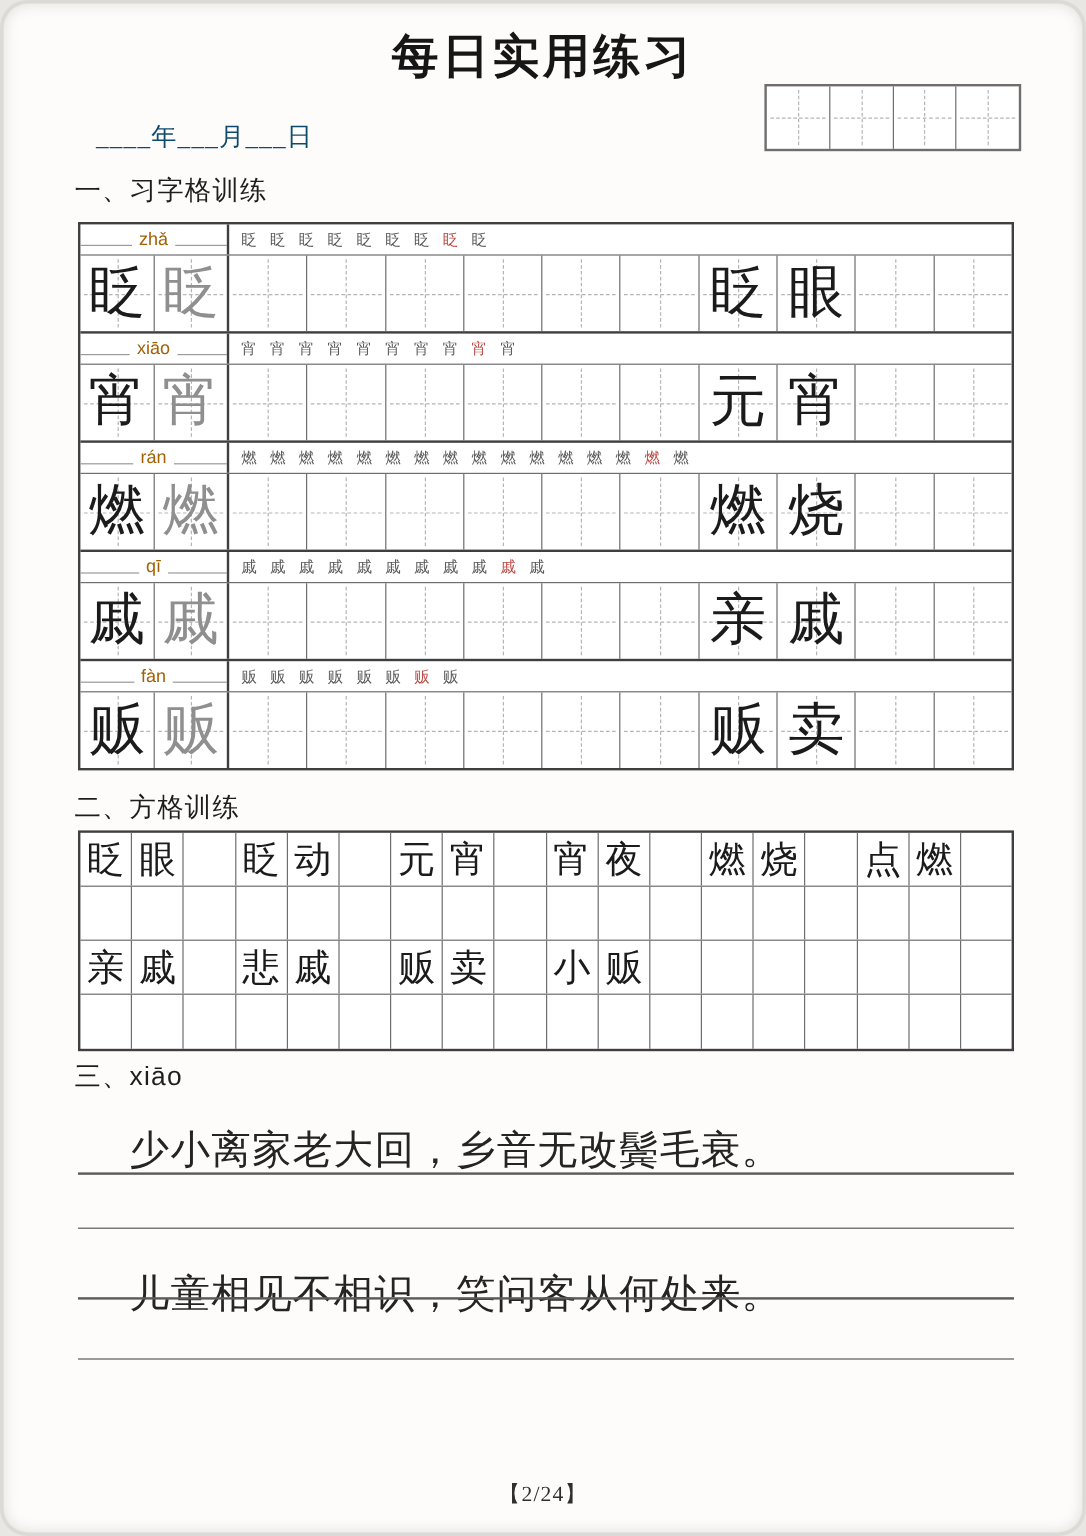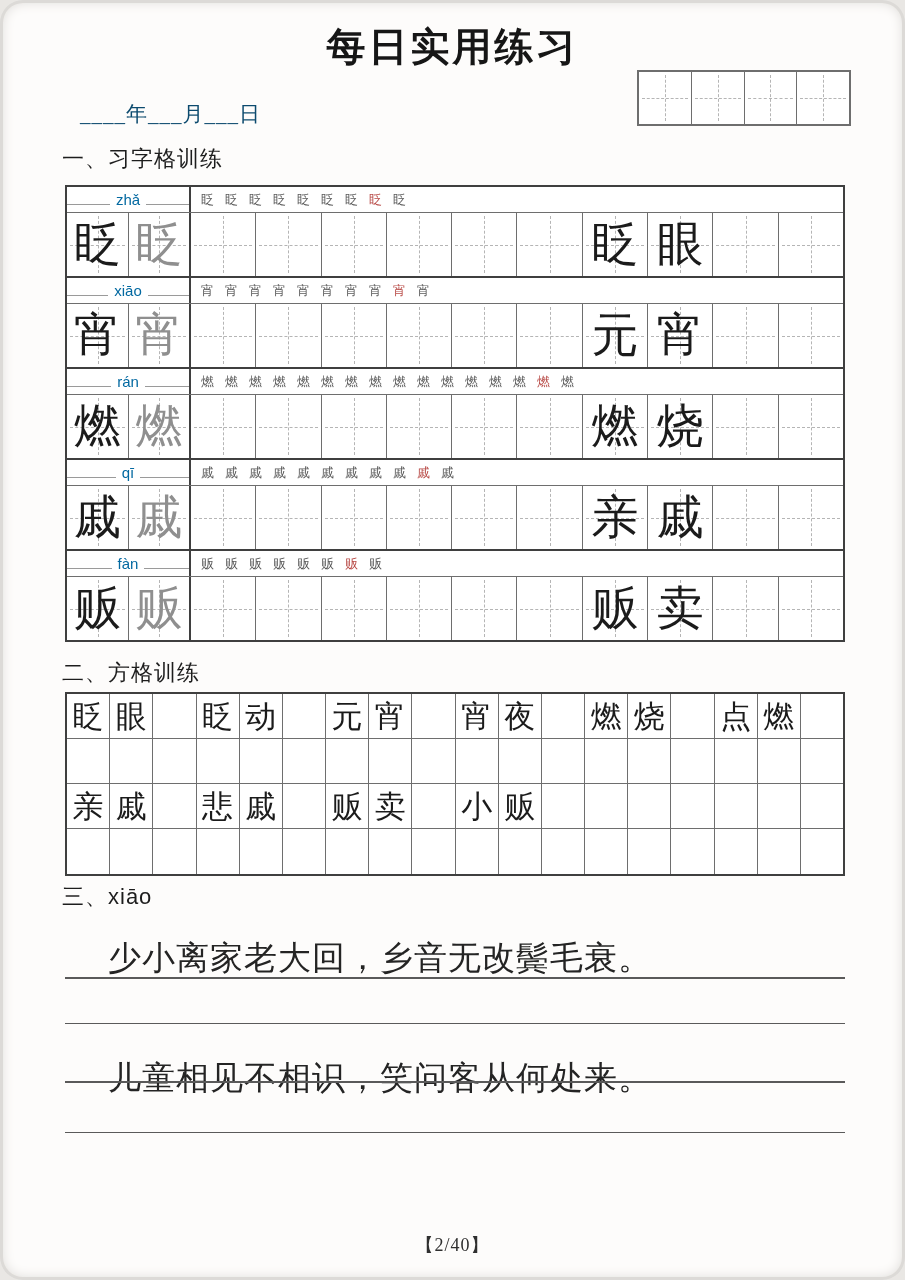--- a/index.html
+++ b/index.html
@@ -44,21 +44,21 @@
   #s3-heading{left:62px;top:882px;}
   
   #s1-block{left:65px;top:185px;width:780px;border:2px solid var(--line-dark);box-sizing:border-box;background:#fff;}
   .s1-row{border-bottom:2px solid var(--line-dark);}
   .s1-row:last-child{border-bottom:none;}
   .s1-top{display:flex;height:26px;border-bottom:1px solid var(--line-mid);box-sizing:border-box;}
   .pinyin-cell{flex:0 0 124px;position:relative;border-right:2px solid var(--line-dark);box-sizing:border-box;
     display:flex;align-items:center;justify-content:center;}
   .pinyin-cell::after{content:'';position:absolute;left:0;right:0;top:17px;border-top:1px solid #9a9a9a;}
   .pinyin{position:relative;z-index:1;background:#fff;padding:0 6px;
-    font-family:"Liberation Sans","DejaVu Sans",sans-serif;font-size:15px;color:#0369a1;}
+    font-family:"Liberation Sans","DejaVu Sans",sans-serif;font-size:15px;color:#a16207;}
   .stroke-strip{flex:1;display:flex;align-items:center;padding-left:10px;gap:11px;overflow:hidden;}
   .stroke-glyph{font-size:13px;color:#5a5a5a;line-height:1;}
   .stroke-glyph.red{color:var(--red);}
   .s1-main{display:flex;height:63px;}
   .s1-cell{flex:1;border-right:1px solid var(--line-mid);display:flex;align-items:center;justify-content:center;}
   .s1-cell:last-child{border-right:none;}
   .s1-cell.example{flex:0 0 62px;}
   .s1-cell.col-sep{border-right:2px solid var(--line-dark);}
   .s1-char{position:relative;z-index:1;font-size:47px;line-height:1;color:var(--ink);}
   .s1-char.trace{color:var(--trace);}
@@ -393,14 +393,14 @@
     </div>
 
   <div id="s3-heading" class="abs sec-heading">三、xiāo</div>
   <div id="sentence-1" class="abs sentence">少小离家老大回，乡音无改鬓毛衰。</div>
   <div id="rule-1" class="abs rule"></div>
   <div id="rule-2" class="abs rule"></div>
   <div id="sentence-2" class="abs sentence">儿童相见不相识，笑问客从何处来。</div>
   <div id="rule-3" class="abs rule"></div>
   <div id="rule-4" class="abs rule"></div>
 
-  <div id="footer" class="abs">【2/40】</div>
+  <div id="footer" class="abs">【2/24】</div>
 </div>
 
 </body></html>

